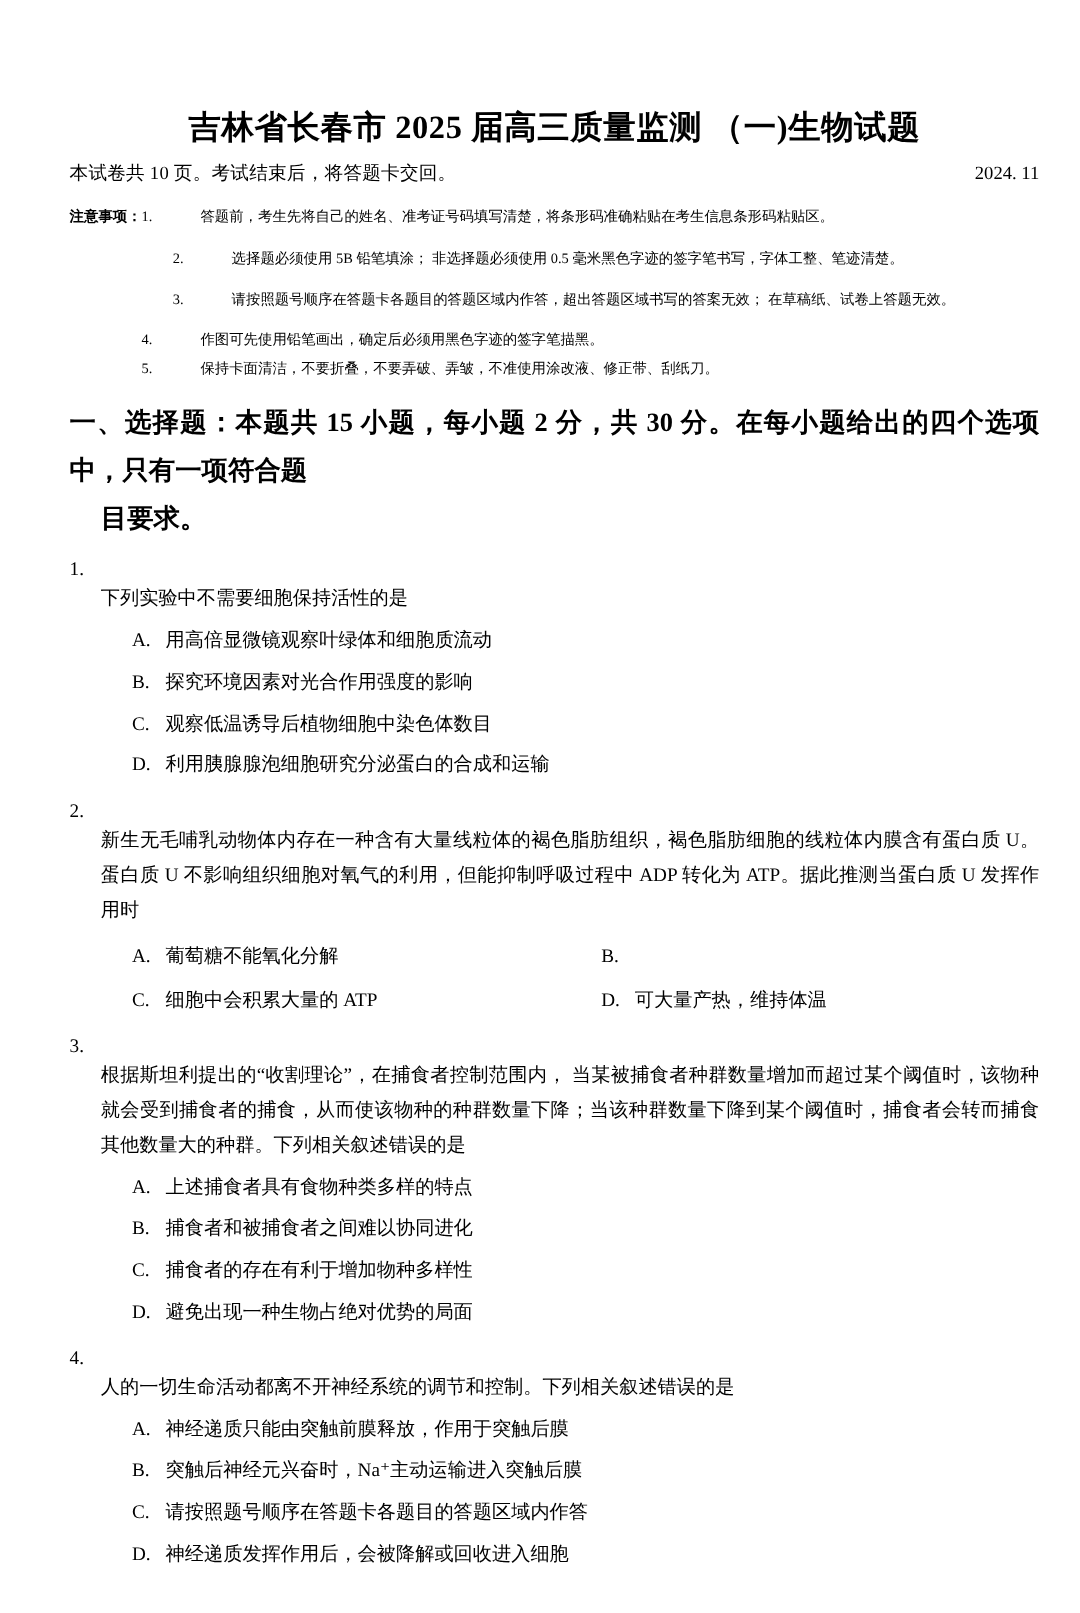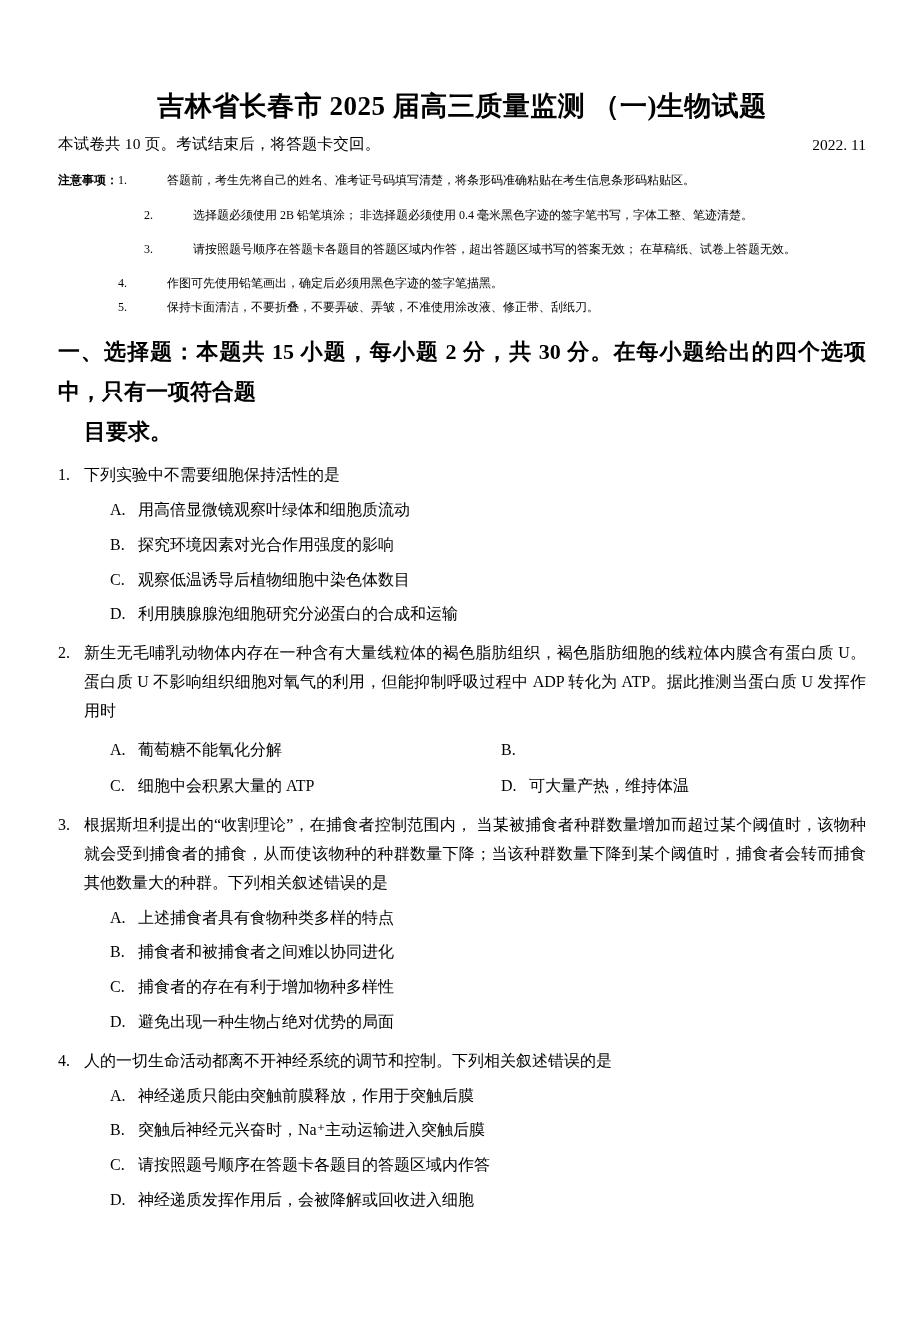--- a/index.html
+++ b/index.html
@@ -93,20 +93,21 @@
   }
   .q-num {
     flex: 0 0 26px;
     text-align: left;
   }
   .q-body {
     flex: 1 1 auto;
   }
   .q-stem {
     text-align: justify;
+    margin-top: 24px;
   }
   .opts-stack .opt {
     display: flex;
     padding-left: 26px;
     margin-top: 6px;
   }
   .opts-stack .opt .lbl {
     flex: 0 0 28px;
   }
   .opts-grid {
@@ -127,37 +128,37 @@
 </style>
 </head>
 <body>
 
 <div class="page">
 
   <h1 class="doc-title">吉林省长春市 2025 届高三质量监测 （一)生物试题</h1>
 
   <div class="subline">
     <span class="left">本试卷共 10 页。考试结束后，将答题卡交回。</span>
-    <span class="right">2022. 11</span>
+    <span class="right">2024. 11</span>
   </div>
 
   <div class="notice">
     <span class="notice-label">注意事项：</span>
     <div class="notice-body">
 
       <div class="notice-item">
         <span class="num">1.</span>
         <span class="txt">答题前，考生先将自己的姓名、准考证号码填写清楚，将条形码准确粘贴在考生信息条形码粘贴区。</span>
       </div>
 
       <div class="gap-sm"></div>
 
       <div class="notice-item indented">
         <span class="num">2.</span>
-        <span class="txt">选择题必须使用 2B 铅笔填涂； 非选择题必须使用 0.4 毫米黑色字迹的签字笔书写，字体工整、笔迹清楚。</span>
+        <span class="txt">选择题必须使用 5B 铅笔填涂； 非选择题必须使用 0.5 毫米黑色字迹的签字笔书写，字体工整、笔迹清楚。</span>
       </div>
 
       <div class="gap-sm"></div>
 
       <div class="notice-item indented">
         <span class="num">3.</span>
         <span class="txt">请按照题号顺序在答题卡各题目的答题区域内作答，超出答题区域书写的答案无效； 在草稿纸、试卷上答题无效。</span>
       </div>
 
       <div class="gap-sm"></div>

